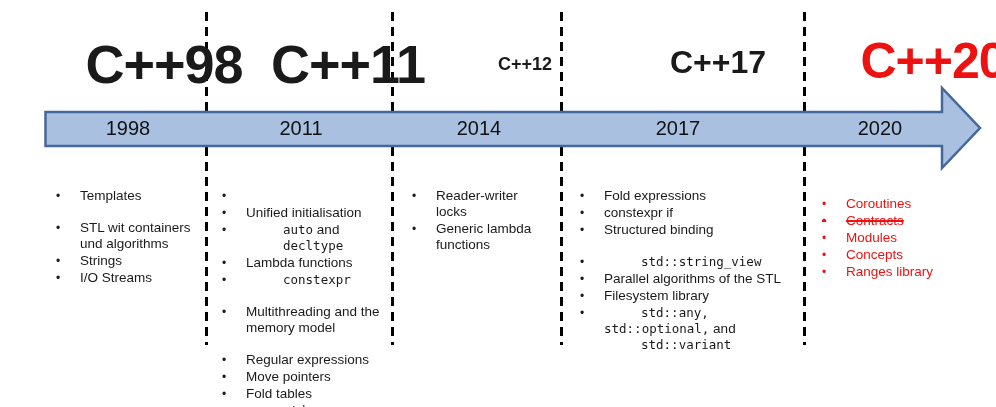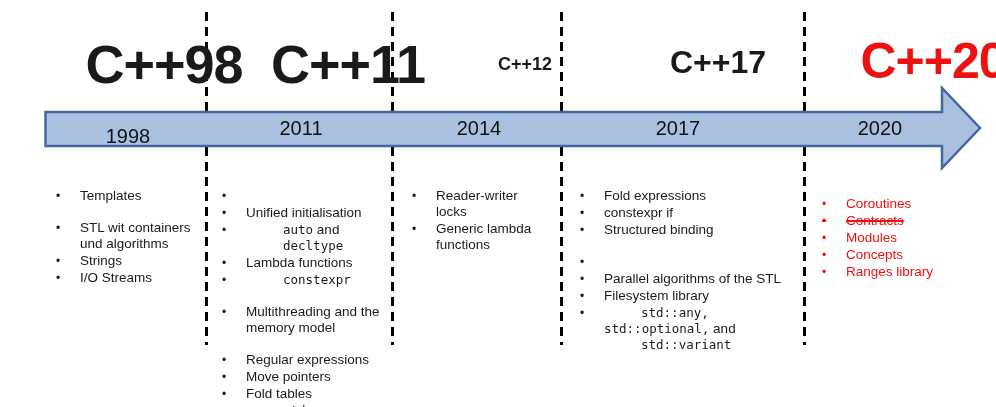--- a/index.html
+++ b/index.html
@@ -23,21 +23,21 @@
   .t14{left:480px;top:55px;font-size:18px;letter-spacing:0;}
   .t17{left:673px;top:46px;font-size:32px;letter-spacing:0;}
   .t20{left:888px;top:36px;font-size:50px;color:var(--red,#ee1111);}
 
   
   .arrow{position:absolute;left:44px;top:85px;}
   .year{
     position:absolute;top:117px;font-size:20px;color:#111;
     transform:translateX(-50%);white-space:nowrap;
   }
-  .y0{left:128px;margin-top:8px;} .y1{left:301px;} .y2{left:479px;} .y3{left:678px;} .y4{left:880px;}
+  .y0{left:128px;} .y1{left:301px;} .y2{left:479px;} .y3{left:678px;} .y4{left:880px;}
 
   
   .feat{position:absolute;font-size:13.5px;line-height:16px;}
   .feat ul{list-style:none;margin:0;padding:0;}
   .feat li{display:flex;margin:0 0 1px 0;}
   .feat li.gap{margin-top:16px;}
   .feat li.strike{text-decoration:line-through;text-decoration-thickness:1.5px;}
   .feat .bullet{flex:0 0 24px;font-size:12px;text-align:left;padding-left:8px;}
   .feat .txt{flex:1 1 auto;}
   .mono{font-family:"DejaVu Sans Mono",monospace;font-size:12.5px;margin-left:37px;}
@@ -157,20 +157,21 @@
         <li>
           <span class="bullet">•</span>
           <span class="txt"><span>constexpr if</span></span>
         </li>
         <li>
           <span class="bullet">•</span>
           <span class="txt"><span>Structured binding</span></span>
         </li>
         <li class="gap">
           <span class="bullet">•</span>
+          <span class="txt"><span class="mono">std::string_view</span></span>
         </li>
         <li>
           <span class="bullet">•</span>
           <span class="txt"><span>Parallel algorithms of the STL</span></span>
         </li>
         <li>
           <span class="bullet">•</span>
           <span class="txt"><span>Filesystem library</span></span>
         </li>
         <li>

